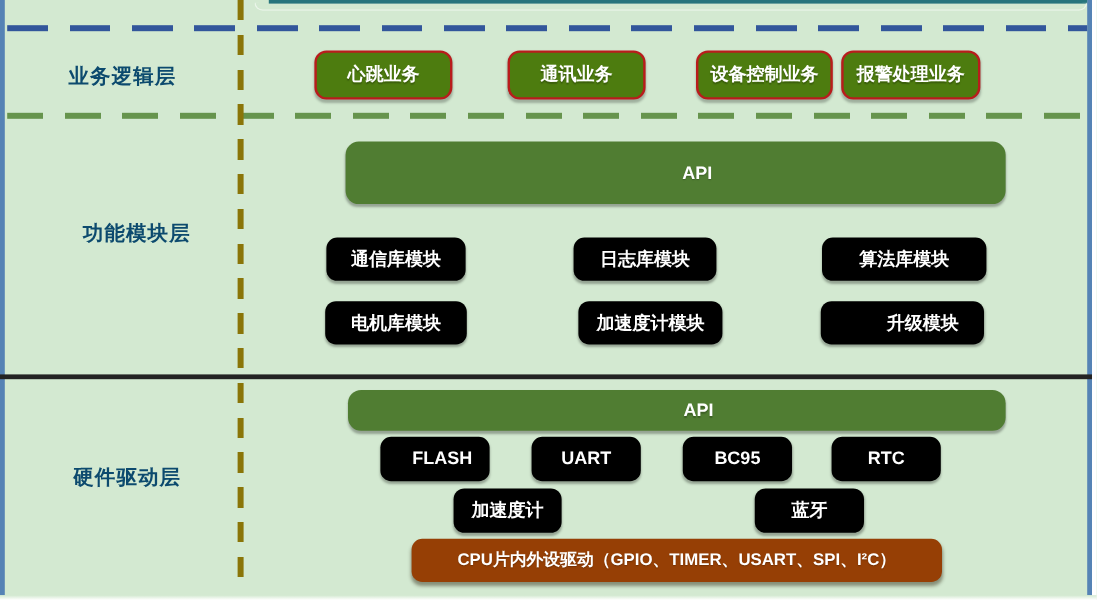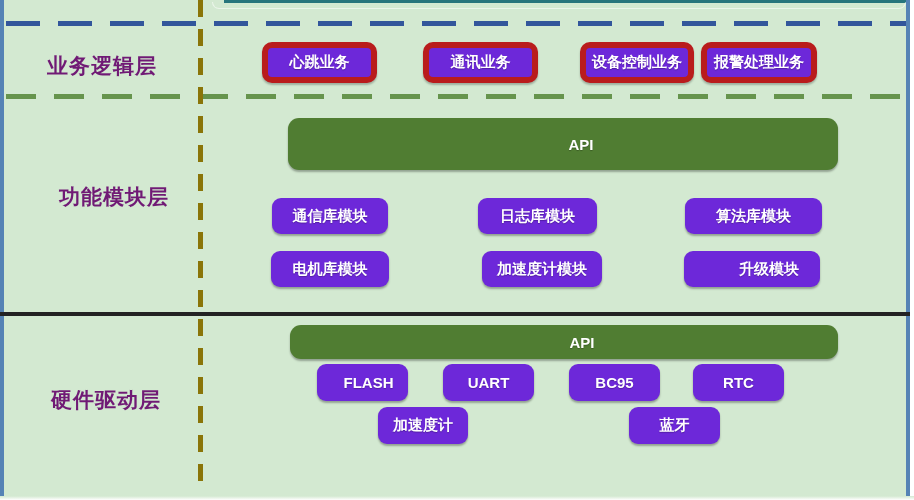--- a/index.html
+++ b/index.html
@@ -18,30 +18,30 @@
   
   .dash-blue{left:6px;top:21px;width:900px;height:5px;
     background:repeating-linear-gradient(90deg,#32569b 0 34px,transparent 34px 52px);}
   .dash-green{left:6px;top:94px;width:900px;height:5px;
     background:repeating-linear-gradient(90deg,#66944d 0 30px,transparent 30px 48px);}
   .line-black{left:0;top:312px;width:910px;height:4px;background:#232323;}
   .vdash-olive{left:198px;top:0;width:5px;height:492px;
     background:repeating-linear-gradient(180deg,#8a7508 0 17px,transparent 17px 29px);}
 
   
-  .layer-label{width:140px;text-align:center;color:#701a75;font-weight:bold;
-    font-size:21px;letter-spacing:1px;}
+  .layer-label{width:140px;text-align:center;color:#0c4a6e;font-weight:bold;
+    font-size:17px;letter-spacing:1px;}
 
   
   .box{display:flex;align-items:center;justify-content:center;color:#ffffff;
     font-weight:bold;text-align:center;box-sizing:border-box;
     text-shadow:0 1px 1px rgba(0,0,0,0.25);}
-  .box-gray{background:#6d28d9;border:6px solid #b91c1c;border-radius:10px;
+  .box-gray{background:#4d7c0f;border:2px solid #b91c1c;border-radius:10px;
     font-size:15px;box-shadow:0 2px 2px rgba(0,0,0,0.25);}
-  .box-teal{background:#6d28d9;border-radius:9px;font-size:15px;
+  .box-teal{background:#000000;border-radius:9px;font-size:15px;
     box-shadow:0 2px 2px rgba(0,0,0,0.3);}
   .box-green{background:#507d32;border-radius:11px;font-size:15px;
     box-shadow:0 2px 2px rgba(0,0,0,0.3);padding-left:36px;}
   .box-brown{background:#963f05;border-radius:9px;font-size:14px;
     box-shadow:0 3px 3px rgba(40,30,10,0.45);}
 </style>
 </head>
 <body>
 
 <div class="canvas">
@@ -74,14 +74,15 @@
   <div class="abs box box-teal" style="left:271px;top:251px;width:118px;height:36px;">电机库模块</div>
   <div class="abs box box-teal" style="left:684px;top:251px;width:136px;height:36px;padding-left:34px;">升级模块</div>
 
   <div class="abs box box-green" style="left:290px;top:325px;width:548px;height:34px;">API</div>
   <div class="abs box box-teal" style="left:317px;top:364px;width:91px;height:37px;padding-left:12px;">FLASH</div>
   <div class="abs box box-teal" style="left:443px;top:364px;width:91px;height:37px;">UART</div>
   <div class="abs box box-teal" style="left:569px;top:364px;width:91px;height:37px;">BC95</div>
   <div class="abs box box-teal" style="left:693px;top:364px;width:91px;height:37px;">RTC</div>
   <div class="abs box box-teal" style="left:378px;top:407px;width:90px;height:37px;">加速度计</div>
   <div class="abs box box-teal" style="left:629px;top:407px;width:91px;height:37px;">蓝牙</div>
+  <div class="abs box box-brown" style="left:343px;top:449px;width:442px;height:36px;">CPU片内外设驱动（GPIO、TIMER、USART、SPI、I²C）</div>
 
 </div>
 
 </body></html>

